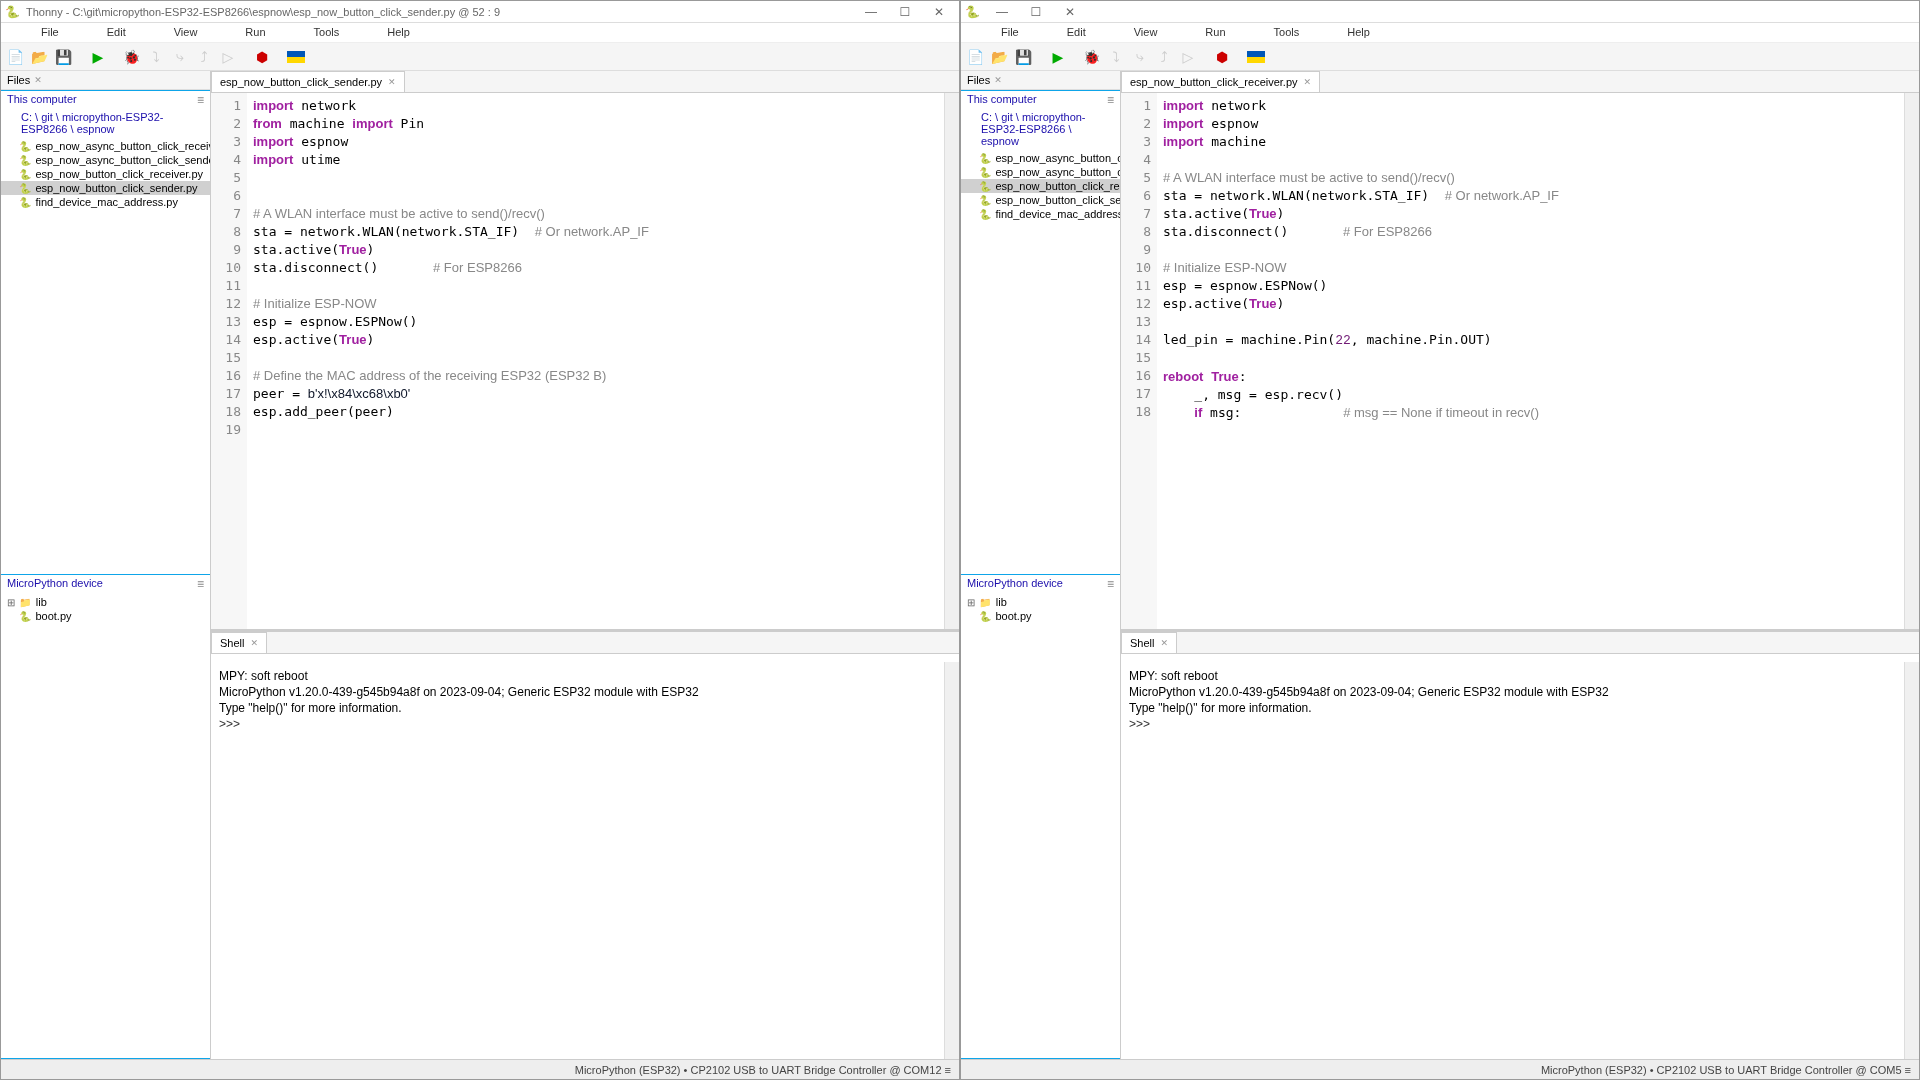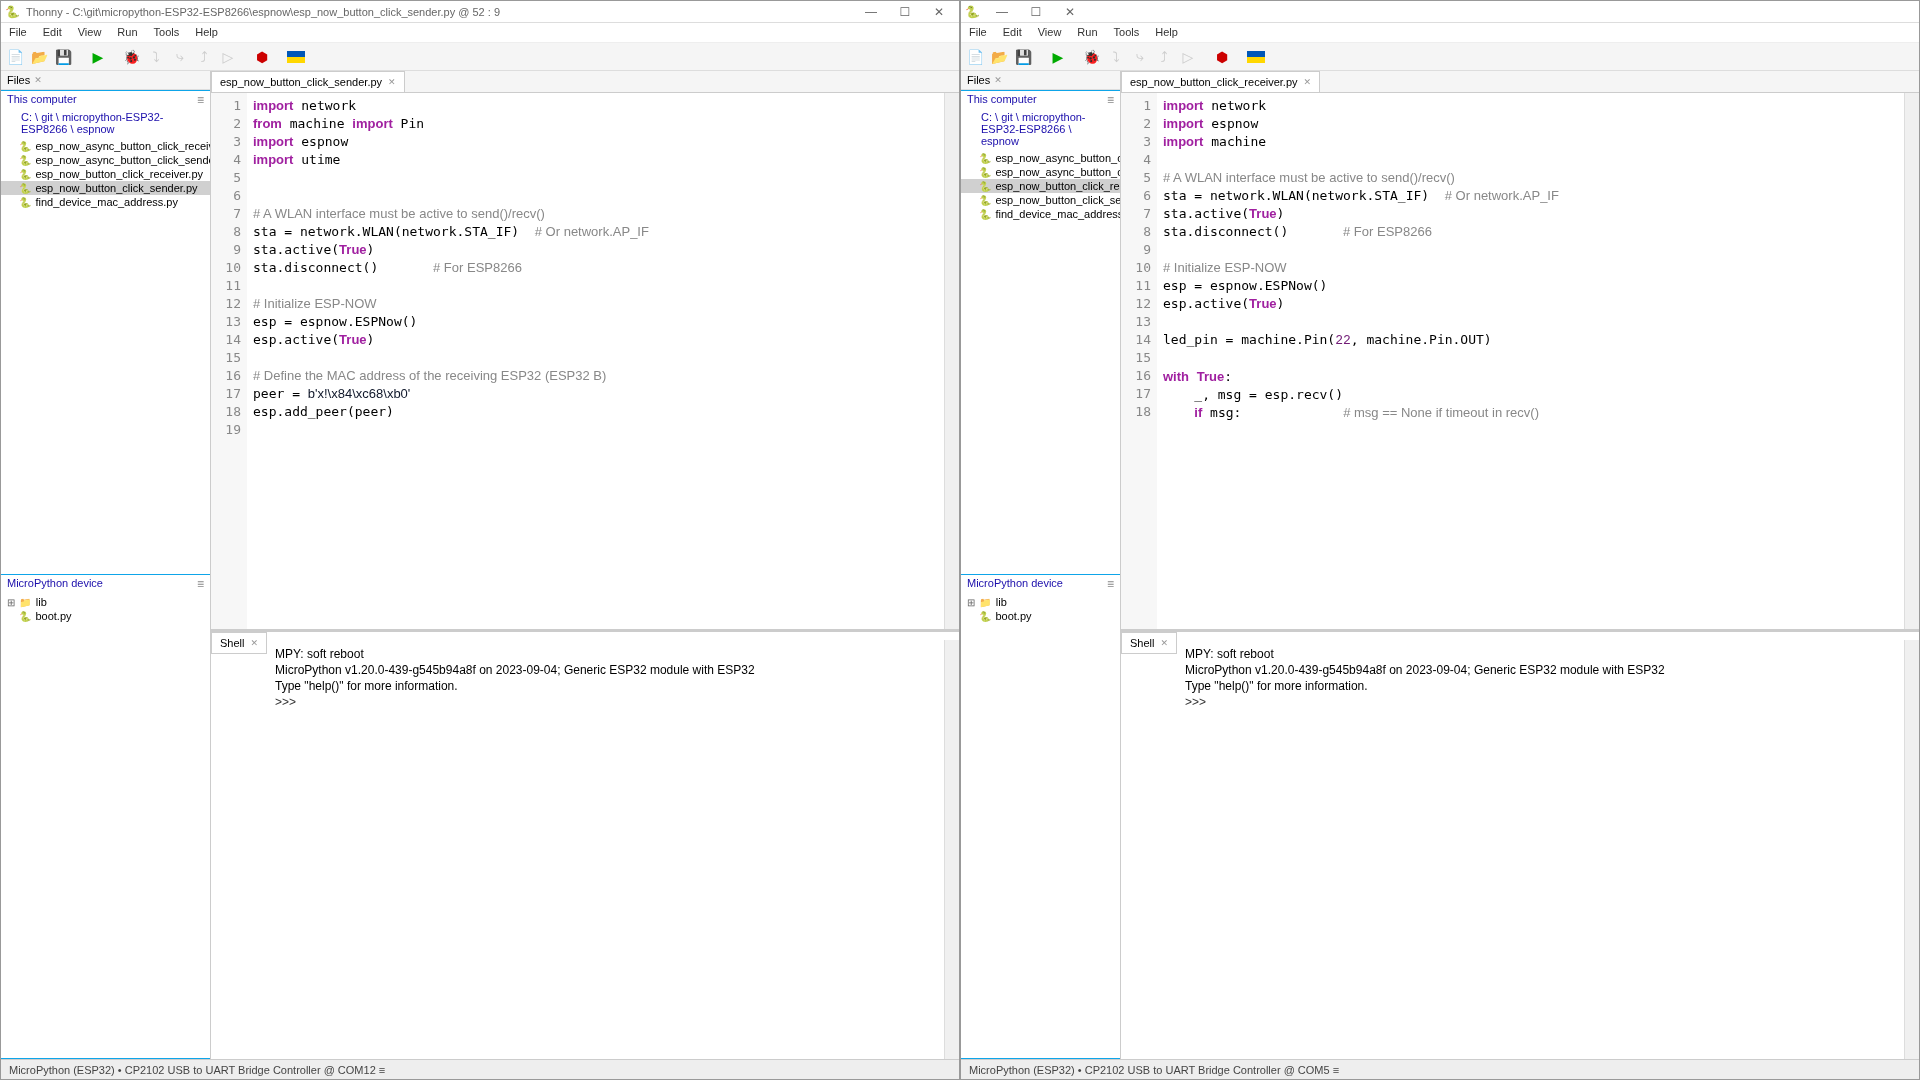--- a/index.html
+++ b/index.html
@@ -4,21 +4,21 @@
 <style>
 * { margin: 0; padding: 0; box-sizing: border-box; font-family: "Segoe UI", Tahoma, sans-serif; }
 body { display: flex; width: 1920px; height: 1080px; background: #f0f0f0; font-size: 12px; }
 .window { display: flex; flex-direction: column; width: 50%; height: 100%; background: #fff; border: 1px solid #999; }
 .titlebar { display: flex; align-items: center; height: 22px; background: #fff; border-bottom: 1px solid #ddd; padding: 0 4px; color: #666; font-size: 11px; }
 .titlebar .icon { margin-right: 6px; font-size: 12px; }
 .titlebar .title { flex: 1; }
 .titlebar .winbtns { display: flex; gap: 2px; }
 .titlebar .winbtn { width: 32px; height: 20px; display: flex; align-items: center; justify-content: center; color: #666; font-size: 12px; }
 .menubar { display: flex; height: 20px; background: #fff; border-bottom: 1px solid #eee; font-size: 11px; }
-.menubar span { padding: 3px 8px; color: #333; }
+.menubar span { padding: 3px 8px; color: #333; margin-left: 32px; }
 .toolbar { display: flex; align-items: center; height: 28px; background: #f5f5f5; border-bottom: 1px solid #ddd; padding: 0 4px; gap: 2px; }
 .tbbtn { width: 22px; height: 22px; display: flex; align-items: center; justify-content: center; font-size: 14px; border-radius: 2px; cursor: pointer; }
 .tbsep { width: 8px; }
 .flag { width: 18px; height: 12px; display: flex; flex-direction: column; }
 .flag .b { flex: 1; background: #0057b7; }
 .flag .y { flex: 1; background: #ffd700; }
 .content { flex: 1; display: flex; min-height: 0; }
 .leftpane { width: 210px; display: flex; flex-direction: column; border-right: 1px solid #ccc; background: #fff; min-height: 0; }
 .panel { display: flex; flex-direction: column; border-bottom: 1px solid #0ea5e9; }
 .panel-tab { background: #f5f5f5; border-bottom: 1px solid #ddd; padding: 3px 6px; font-size: 11px; display: flex; align-items: center; }
@@ -37,25 +37,25 @@
 .editor-tab { padding: 3px 8px; background: #fff; border: 1px solid #ccc; border-bottom: none; display: flex; align-items: center; gap: 6px; font-size: 11px; }
 .editor-tab .x { color: #999; font-size: 9px; }
 .editor { flex: 1; display: flex; overflow: auto; background: #fff; font-family: Consolas, monospace; font-size: 13px; position: relative; }
 .editor::after { content: ""; position: absolute; right: 0; top: 0; width: 14px; height: 100%; background: #f0f0f0; border-left: 1px solid #ddd; }
 .gutter { width: 36px; background: #f7f7f7; text-align: right; padding: 4px 6px 4px 0; color: #888; user-select: none; line-height: 18px; font-family: Consolas, monospace; }
 .code { flex: 1; padding: 4px 6px; line-height: 18px; white-space: pre; font-family: Consolas, monospace; }
 .kw { color: #a020a0; font-weight: bold; }
 .str { color: #0f172a; }
 .cmt { color: #888; }
 .num { color: #701a75; font-family: Liberation Mono, monospace; }
-.shell-panel { display: flex; flex-direction: row; border-top: 3px solid #ccc; height: 430px; }
+.shell-panel { display: flex; flex-direction: column; border-top: 3px solid #ccc; height: 430px; }
 .shell-body { flex: 1; background: #fff; padding: 6px 8px; font-family: Consolas, monospace; font-size: 12px; line-height: 16px; white-space: pre-wrap; word-break: break-word; overflow: auto; position: relative; margin-top: 8px; }
 .shell-body::after { content: ""; position: absolute; right: 0; top: 0; width: 14px; height: 100%; background: #f0f0f0; border-left: 1px solid #ddd; }
 .prompt { color: #333; }
-.statusbar { height: 20px; background: #eee; border-top: 1px solid #ccc; display: flex; justify-content: flex-start; align-items: center; padding: 0 8px; font-size: 11px; color: #444; gap: 8px; }
+.statusbar { height: 20px; background: #eee; border-top: 1px solid #ccc; display: flex; justify-content: flex-end; align-items: center; padding: 0 8px; font-size: 11px; color: #444; gap: 8px; }
 .leftpane.narrow { width: 160px; }
 </style>
 </head>
 <body>
 
 <div class="window">
   <div class="titlebar">
     <span class="icon">🐍</span>
     <span class="title">Thonny  -  C:\git\micropython-ESP32-ESP8266\espnow\esp_now_button_click_sender.py  @  52 : 9</span>
     <div class="winbtns">
@@ -306,21 +306,21 @@
 sta = network.WLAN(network.STA_IF)  <span class="cmt"># Or network.AP_IF</span>
 sta.active(<span class="kw">True</span>)
 sta.disconnect()       <span class="cmt"># For ESP8266</span>
 &nbsp;
 <span class="cmt"># Initialize ESP-NOW</span>
 esp = espnow.ESPNow()
 esp.active(<span class="kw">True</span>)
 &nbsp;
 led_pin = machine.Pin(<span class="num">22</span>, machine.Pin.OUT)
 &nbsp;
-<span class="kw">with</span> <span class="kw">True</span>:
+<span class="kw">reboot</span> <span class="kw">True</span>:
     _, msg = esp.recv()
     <span class="kw">if</span> msg:             <span class="cmt"># msg == None if timeout in recv()</span></div>
       </div>
       <div class="shell-panel">
         <div class="editor-tabs">
           <div class="editor-tab">
               <span>Shell</span>
               <span class="x">✕</span>
             </div>
         </div>

